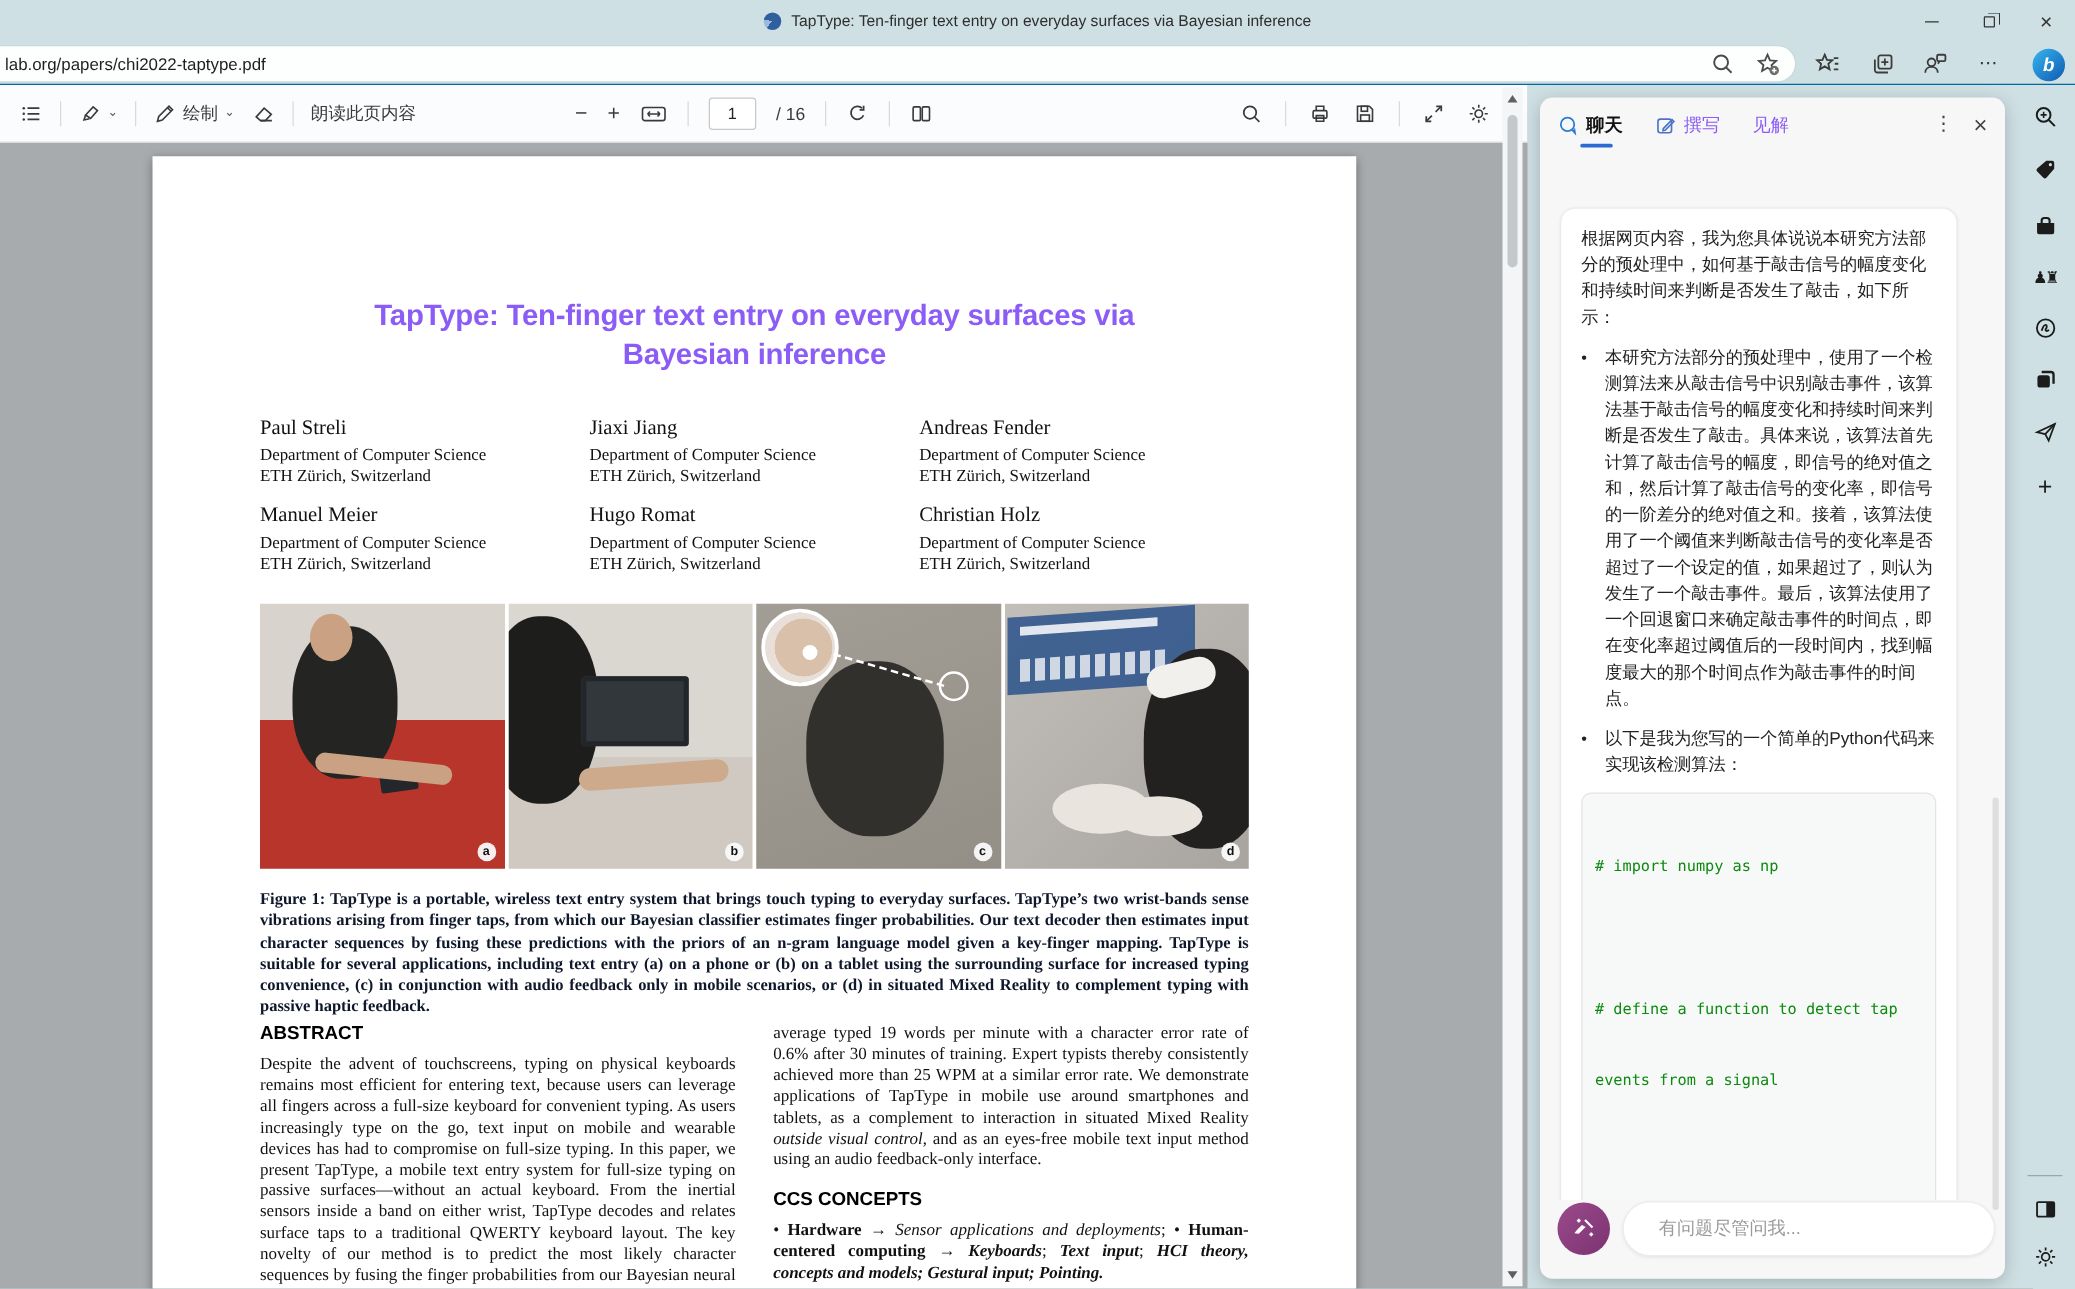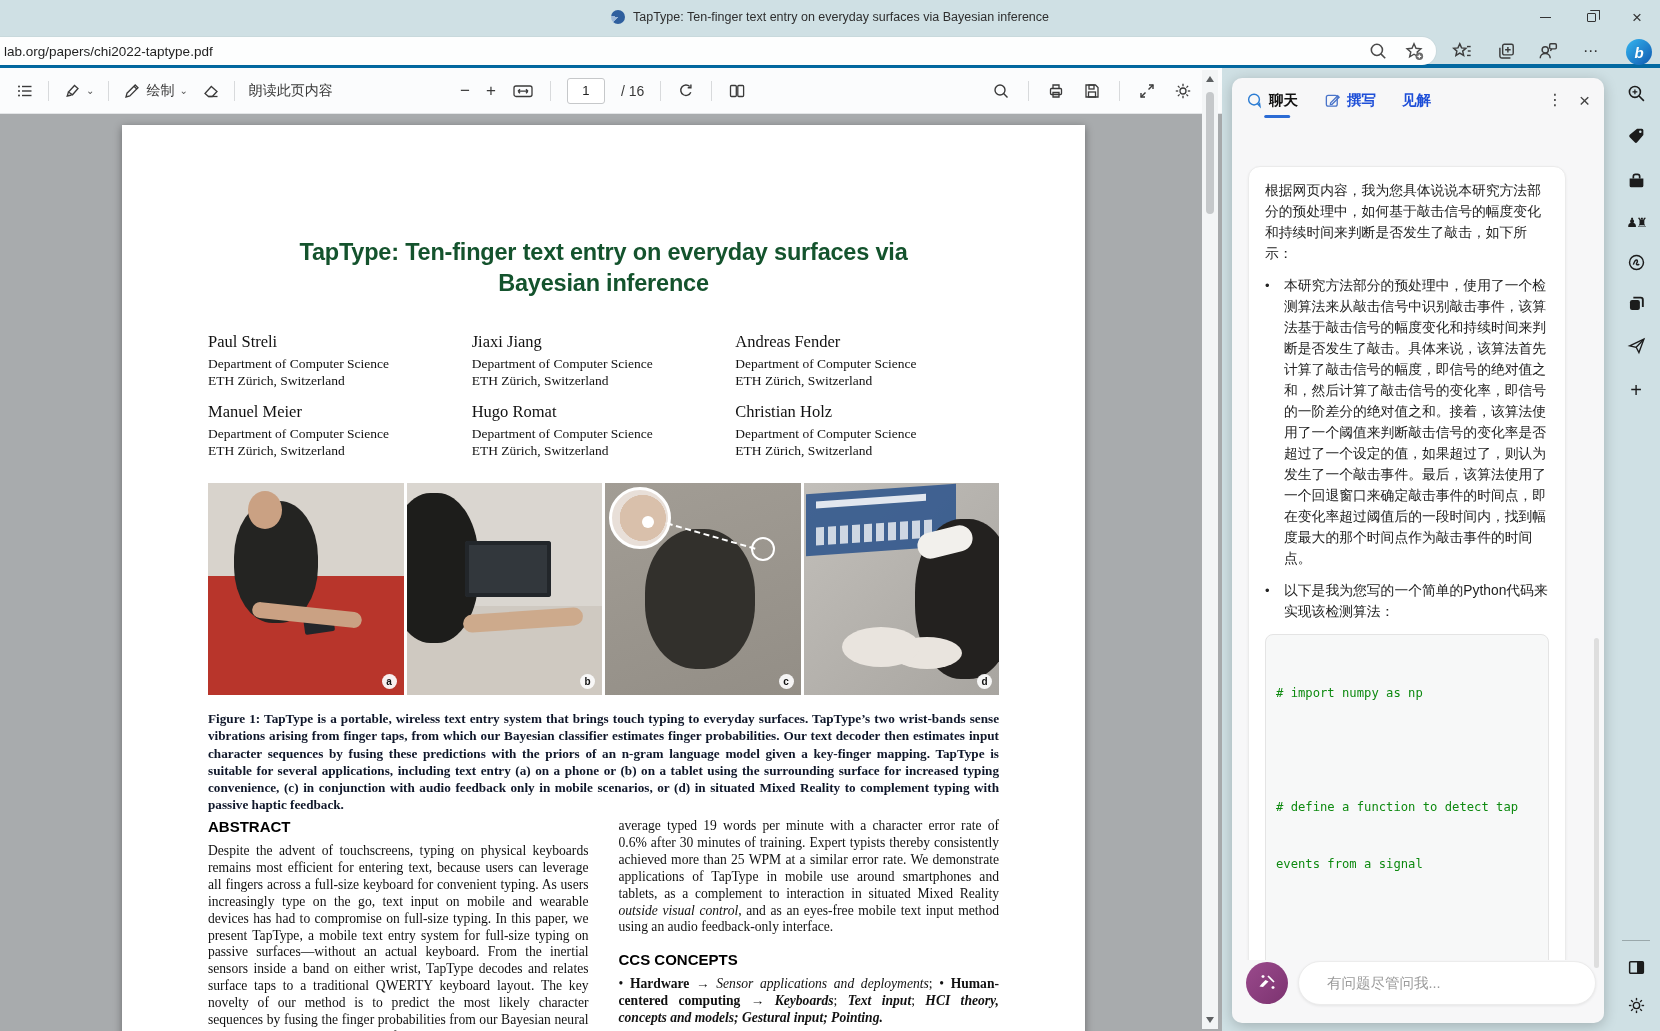--- a/index.html
+++ b/index.html
@@ -16,21 +16,21 @@
   .win-controls{position:absolute;right:0;top:0;height:34px;display:flex;}
   .win-btn{width:46px;height:34px;display:flex;align-items:center;justify-content:center;color:#333;}
   .glyph-min{display:block;width:11px;border-top:1.4px solid #333;}
   .glyph-restore{position:relative;width:9px;height:9px;border:1.2px solid #333;border-radius:1px;}
   .glyph-restore::before{content:"";position:absolute;left:2px;top:-4px;width:9px;height:9px;
             border:1.2px solid #333;border-left:none;border-bottom:none;border-radius:1px;}
   .glyph-close{font-size:17px;line-height:1;color:#333;}
 
   
   .urlrow{position:absolute;left:0;top:34px;width:1660px;height:34px;background:#cfe0e4;
-          border-bottom:4px solid #0369a1;}
+          border-bottom:1px solid #0369a1;}
   .url-pill{position:absolute;left:0;top:3px;width:1436px;height:28px;background:#fdfefe;
             border-radius:0 14px 14px 0;display:flex;align-items:center;box-shadow:0 0 0 1px rgba(0,0,0,.03);}
   .url-text{margin-left:4px;font-size:13.5px;color:#1f1f1f;}
   .pill-icon{position:absolute;top:4px;width:20px;height:20px;}
   .chrome-ic{position:absolute;top:7px;width:20px;height:20px;}
   .more-dots{font-size:15px;letter-spacing:1px;color:#333;line-height:20px;text-align:center;}
   .bing-badge{position:absolute;left:1626px;top:5px;width:26px;height:26px;border-radius:50%;
       background:linear-gradient(135deg,#35b6f0,#1059b0);color:#fff;font-weight:bold;
       font-size:15px;display:flex;align-items:center;justify-content:center;font-style:italic;}
 
@@ -53,21 +53,21 @@
   .sb-arrow-up{top:6px;border-bottom:6px solid #5e6163;}
   .sb-arrow-dn{bottom:6px;border-top:6px solid #5e6163;}
   .sb-thumb{position:absolute;left:4px;top:22px;width:8px;height:122px;background:#c5c8ca;border-radius:4px;}
 
   .doc-area{position:absolute;left:0;top:46px;width:1222px;height:917px;overflow:hidden;}
   .page{position:absolute;left:122px;top:11px;width:963px;height:1060px;background:#fff;
         box-shadow:0 2px 8px rgba(0,0,0,.38);font-family:"Liberation Serif",serif;color:#111;}
 
   .paper-title{position:absolute;left:0;top:112px;width:100%;text-align:center;white-space:pre-line;
       font-family:"Liberation Sans","DejaVu Sans",sans-serif;font-weight:bold;font-size:23.5px;
-      line-height:31px;color:#14532d;letter-spacing:-.2px;}
+      line-height:31px;color:#8b5cf6;letter-spacing:-.2px;}
   .authors-row{position:absolute;left:86px;width:791px;display:flex;}
   .authors-row.r1{top:207px;} .authors-row.r2{top:277px;}
   .author{flex:1;text-align:left;}
   .author .nm{font-size:16.5px;margin-bottom:3px;}
   .author .af{font-size:13.5px;line-height:17px;font-family:Liberation Serif, serif;}
 
   .fig-strip{position:absolute;left:86px;top:358px;width:791px;height:212px;display:flex;gap:3px;background:#fff;}
   .photo{position:relative;flex:1;overflow:hidden;}
   .ph-a{background:linear-gradient(180deg,#d8d3cc 0 44%,#b8352b 44% 100%);}
   .ph-b{background:linear-gradient(180deg,#dad6d0 0 58%,#cfc9c1 58% 100%);}
@@ -102,21 +102,21 @@
      color:#000;margin:0 0 8px 0;}
   .body-text{font-size:13.6px;line-height:16.9px;text-align:justify;margin:0;}
   .col .gap-head{margin-top:15px;}
   .it{font-style:italic;} .bd{font-weight:bold;} .bi{font-weight:bold;font-style:italic;}
 
   
   .copilot-panel{position:absolute;left:1232px;top:78px;width:372px;height:945px;background:#f7f7f8;
       border-radius:10px;box-shadow:0 3px 14px rgba(0,0,0,.22);}
   .panel-header{position:absolute;left:0;top:0;right:0;height:44px;display:flex;align-items:center;
       padding:0 14px;gap:26px;}
-  .tab{position:relative;display:flex;align-items:center;gap:6px;font-size:14.5px;color:#1d4ed8;height:100%;font-weight:bold;}
+  .tab{position:relative;display:flex;align-items:center;gap:6px;font-size:14.5px;color:#8b5cf6;height:100%;}
   .tab.active{color:#111;font-weight:bold;}
   .tab.active::after{content:"";position:absolute;left:50%;transform:translateX(-30%);bottom:4px;
       width:26px;height:3px;border-radius:2px;background:#2b6bd4;}
   .hdr-actions{margin-left:auto;display:flex;align-items:center;gap:16px;}
   .hdr-glyph{font-size:16px;color:#444;line-height:1;}
   .chat-scroll{position:absolute;left:0;right:0;top:44px;bottom:63px;padding:26px 8px 0 16px;overflow:hidden;}
   .user-bubble{width:324px;margin-left:auto;background:#8d4181;color:#fff;border-radius:12px;
       padding:11px 15px;font-size:14px;line-height:24px;}
   .bot-card{width:318px;margin-top:18px;background:#fff;border:1px solid #ebebeb;border-radius:12px;
       box-shadow:0 1px 3px rgba(0,0,0,.06);padding:13px 16px 14px;font-size:13.8px;line-height:21px;color:#222;}

